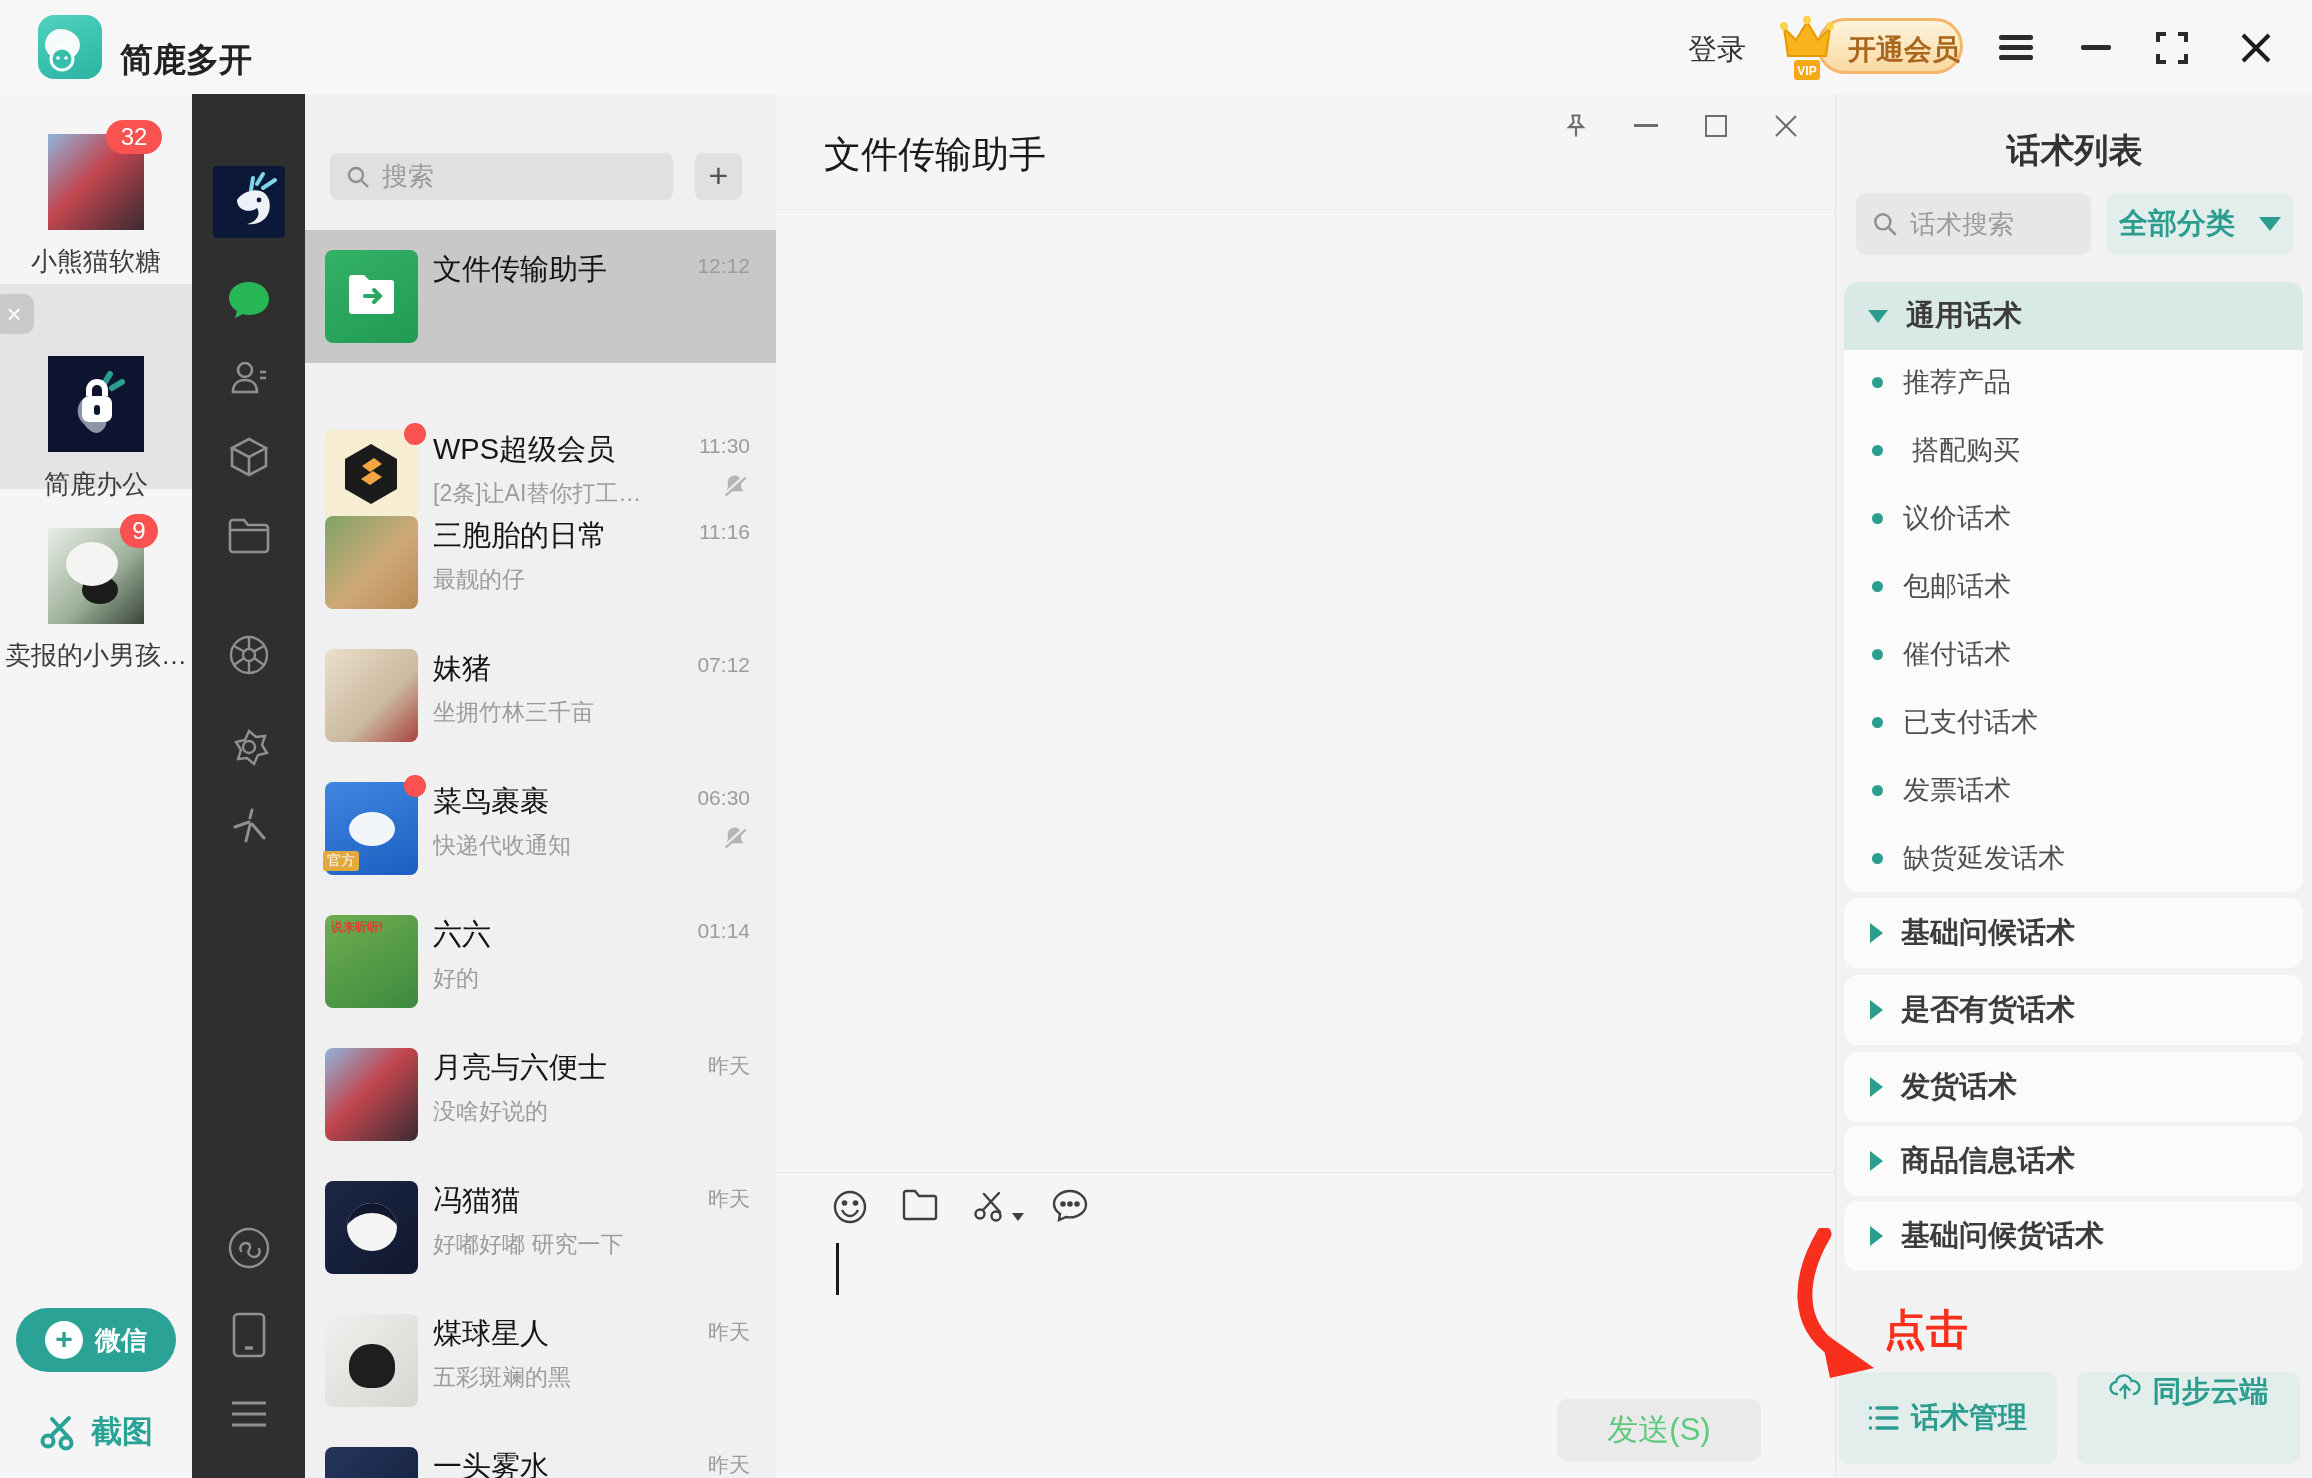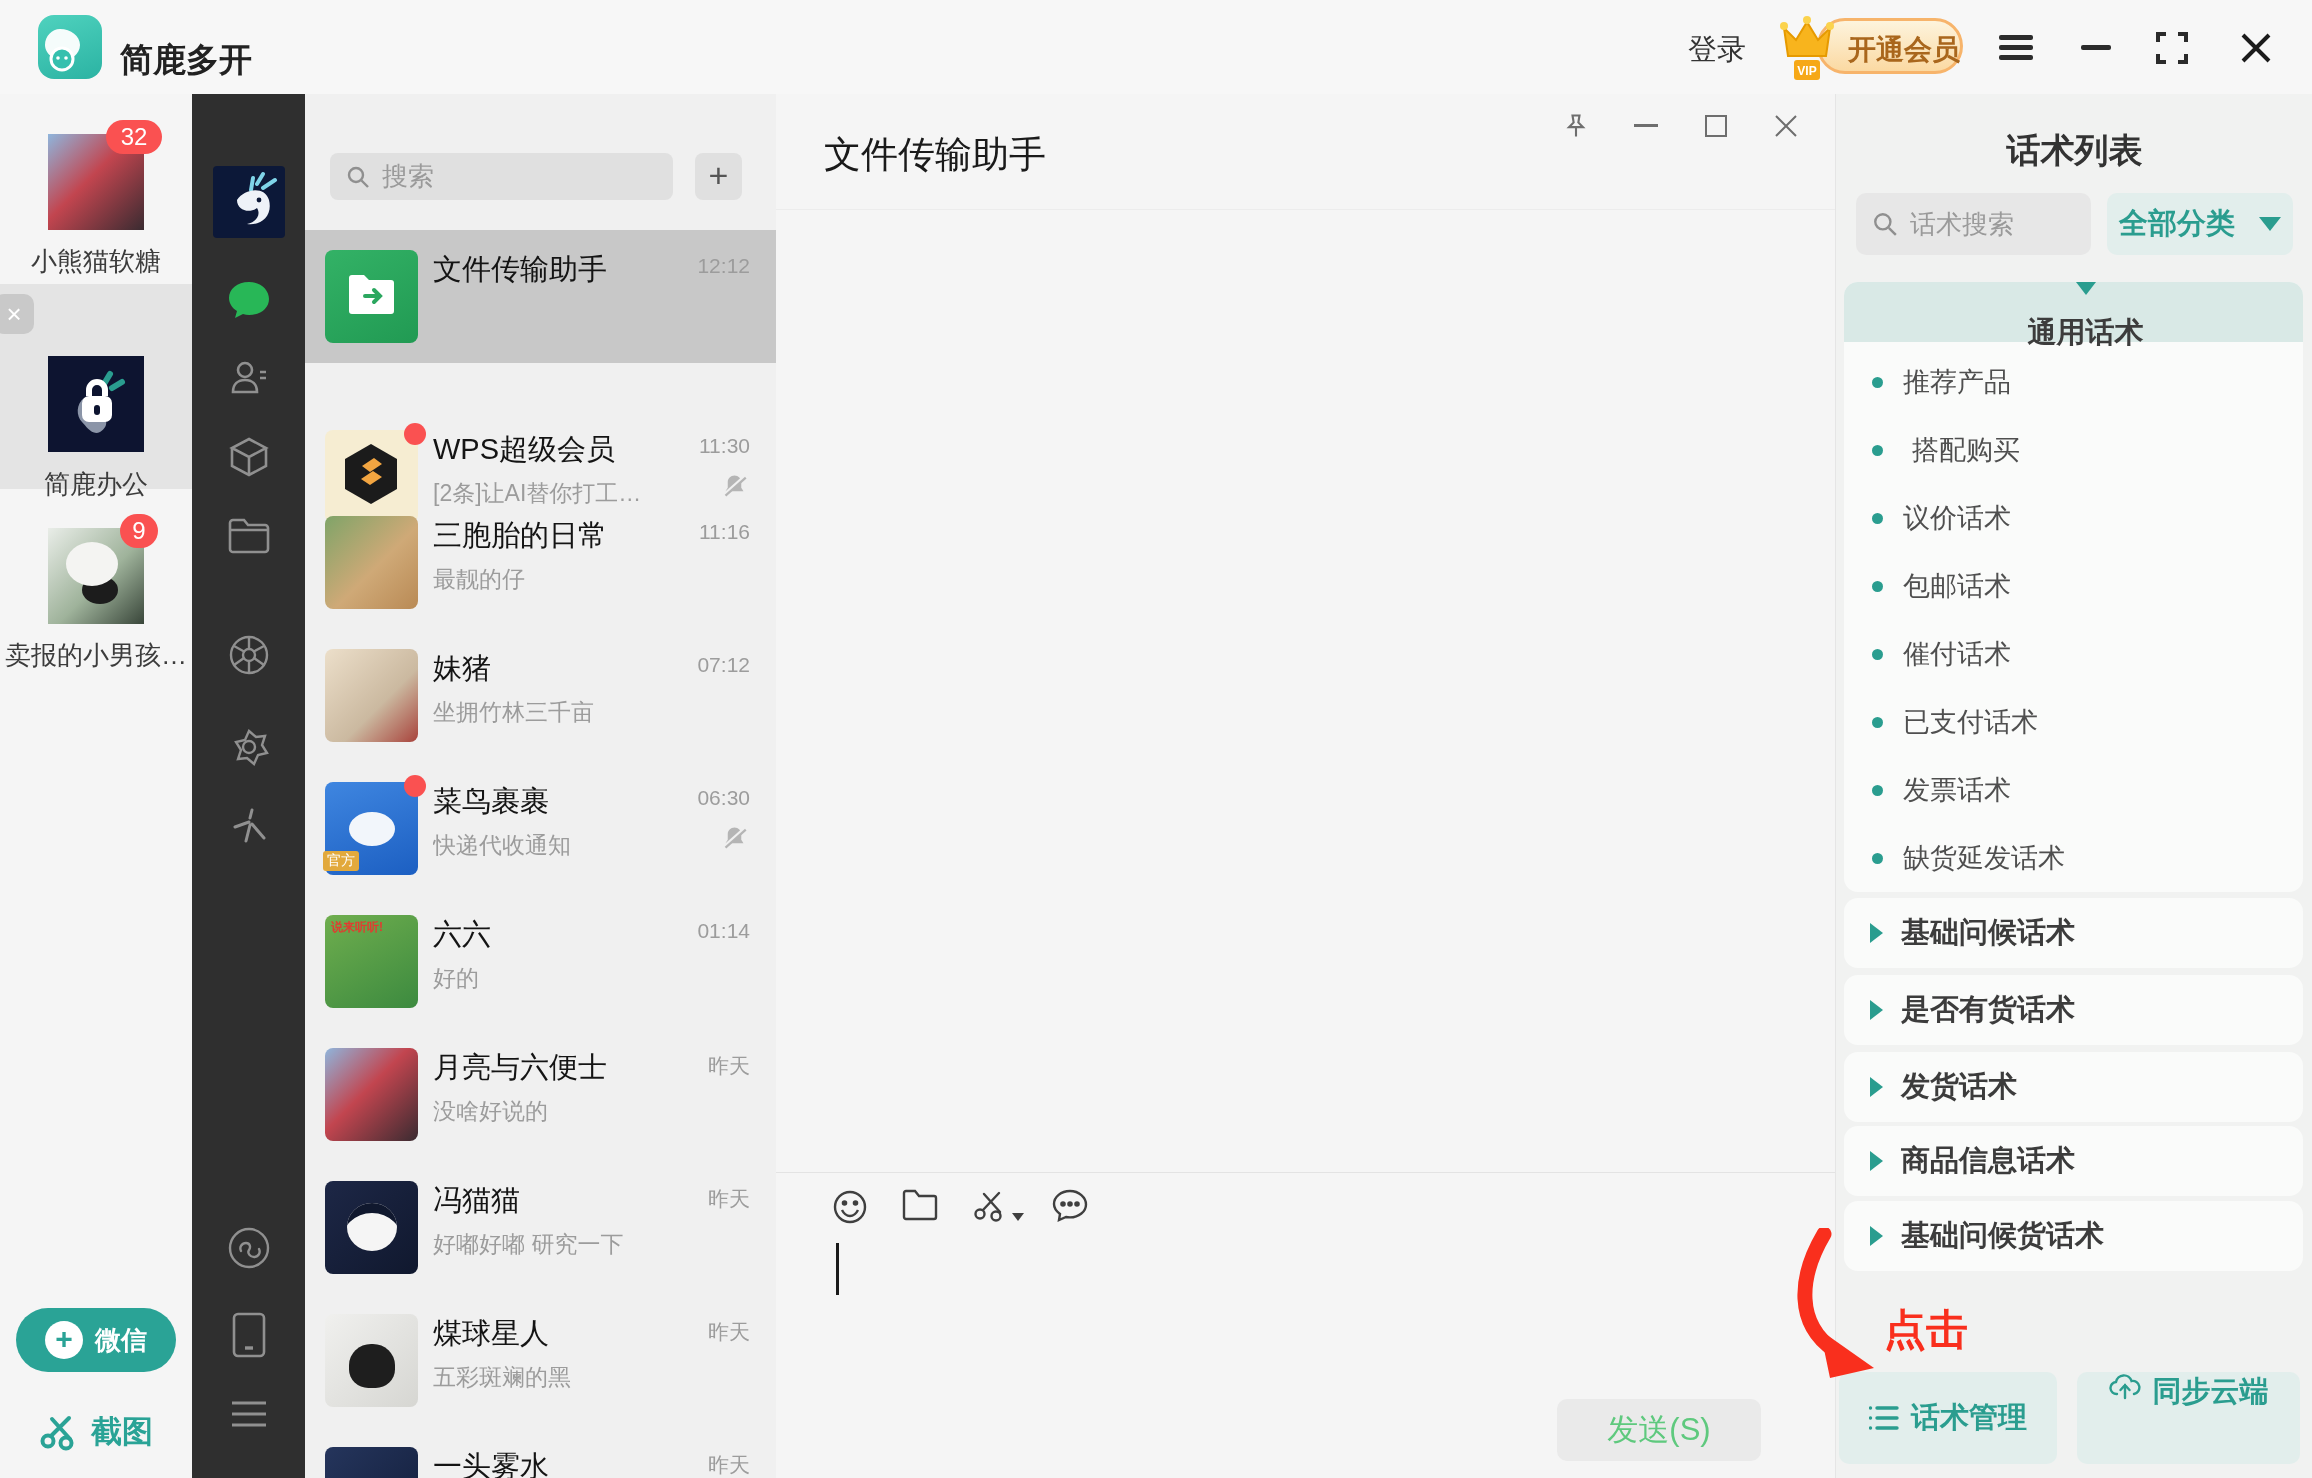--- a/index.html
+++ b/index.html
@@ -89,22 +89,22 @@
   #scripttitle{position:absolute;left:0;top:34px;width:477px;text-align:center;font-size:34px;font-weight:bold;color:#333;}
   #ssearch{position:absolute;left:20px;top:99px;width:235px;height:62px;border-radius:10px;background:#e7e7e7;
     display:flex;align-items:center;gap:12px;padding-left:16px;box-sizing:border-box;}
   #ssearch .ph{font-size:26px;color:#9a9a9a;}
   #catfilter{position:absolute;left:271px;top:99px;width:186px;height:62px;border-radius:10px;background:#e2eeec;
     display:flex;align-items:center;justify-content:center;gap:24px;}
   #catfilter .cf{font-size:29px;font-weight:bold;color:#2a9d8f;}
   .tridown{width:0;height:0;border-left:11px solid transparent;border-right:11px solid transparent;border-top:14px solid #2a9d8f;}
   .triright{width:0;height:0;border-top:10px solid transparent;border-bottom:10px solid transparent;border-left:13px solid #2a9d8f;}
   #card1{position:absolute;left:8px;top:188px;width:459px;height:610px;background:#fafbfa;border-radius:14px;}
-  #card1 .ghead{position:absolute;left:0;top:0;width:459px;height:60px;background:#d9e9e6;border-radius:14px 14px 0 0;
-    display:flex;align-items:center;gap:18px;padding-left:24px;box-sizing:border-box;flex-direction:column;}
+  #card1 .ghead{position:absolute;left:0;top:0;width:459px;height:68px;background:#d9e9e6;border-radius:14px 14px 0 0;
+    display:flex;align-items:center;gap:18px;padding-left:24px;box-sizing:border-box;}
   .glabel{font-size:29px;font-weight:bold;color:#3c3c3c;}
   .subrow{position:absolute;left:0;width:459px;height:68px;display:flex;align-items:center;gap:20px;padding-left:28px;box-sizing:border-box;}
   .dot{width:11px;height:11px;border-radius:50%;background:#2a9d8f;}
   .sublabel{font-size:27px;color:#4f4f4f;}
   .gcard{position:absolute;left:8px;width:459px;height:70px;background:#fafbfa;border-radius:14px;
     display:flex;align-items:center;gap:18px;padding-left:26px;box-sizing:border-box;}
   #managebtn{position:absolute;left:3px;top:1278px;width:218px;height:92px;border-radius:10px;background:#e2eeec;
     display:flex;align-items:center;justify-content:center;gap:12px;}
   #syncbtn{position:absolute;left:241px;top:1278px;width:223px;height:92px;border-radius:10px;background:#e2eeec;
     display:flex;align-items:flex-start;justify-content:center;gap:12px;}

